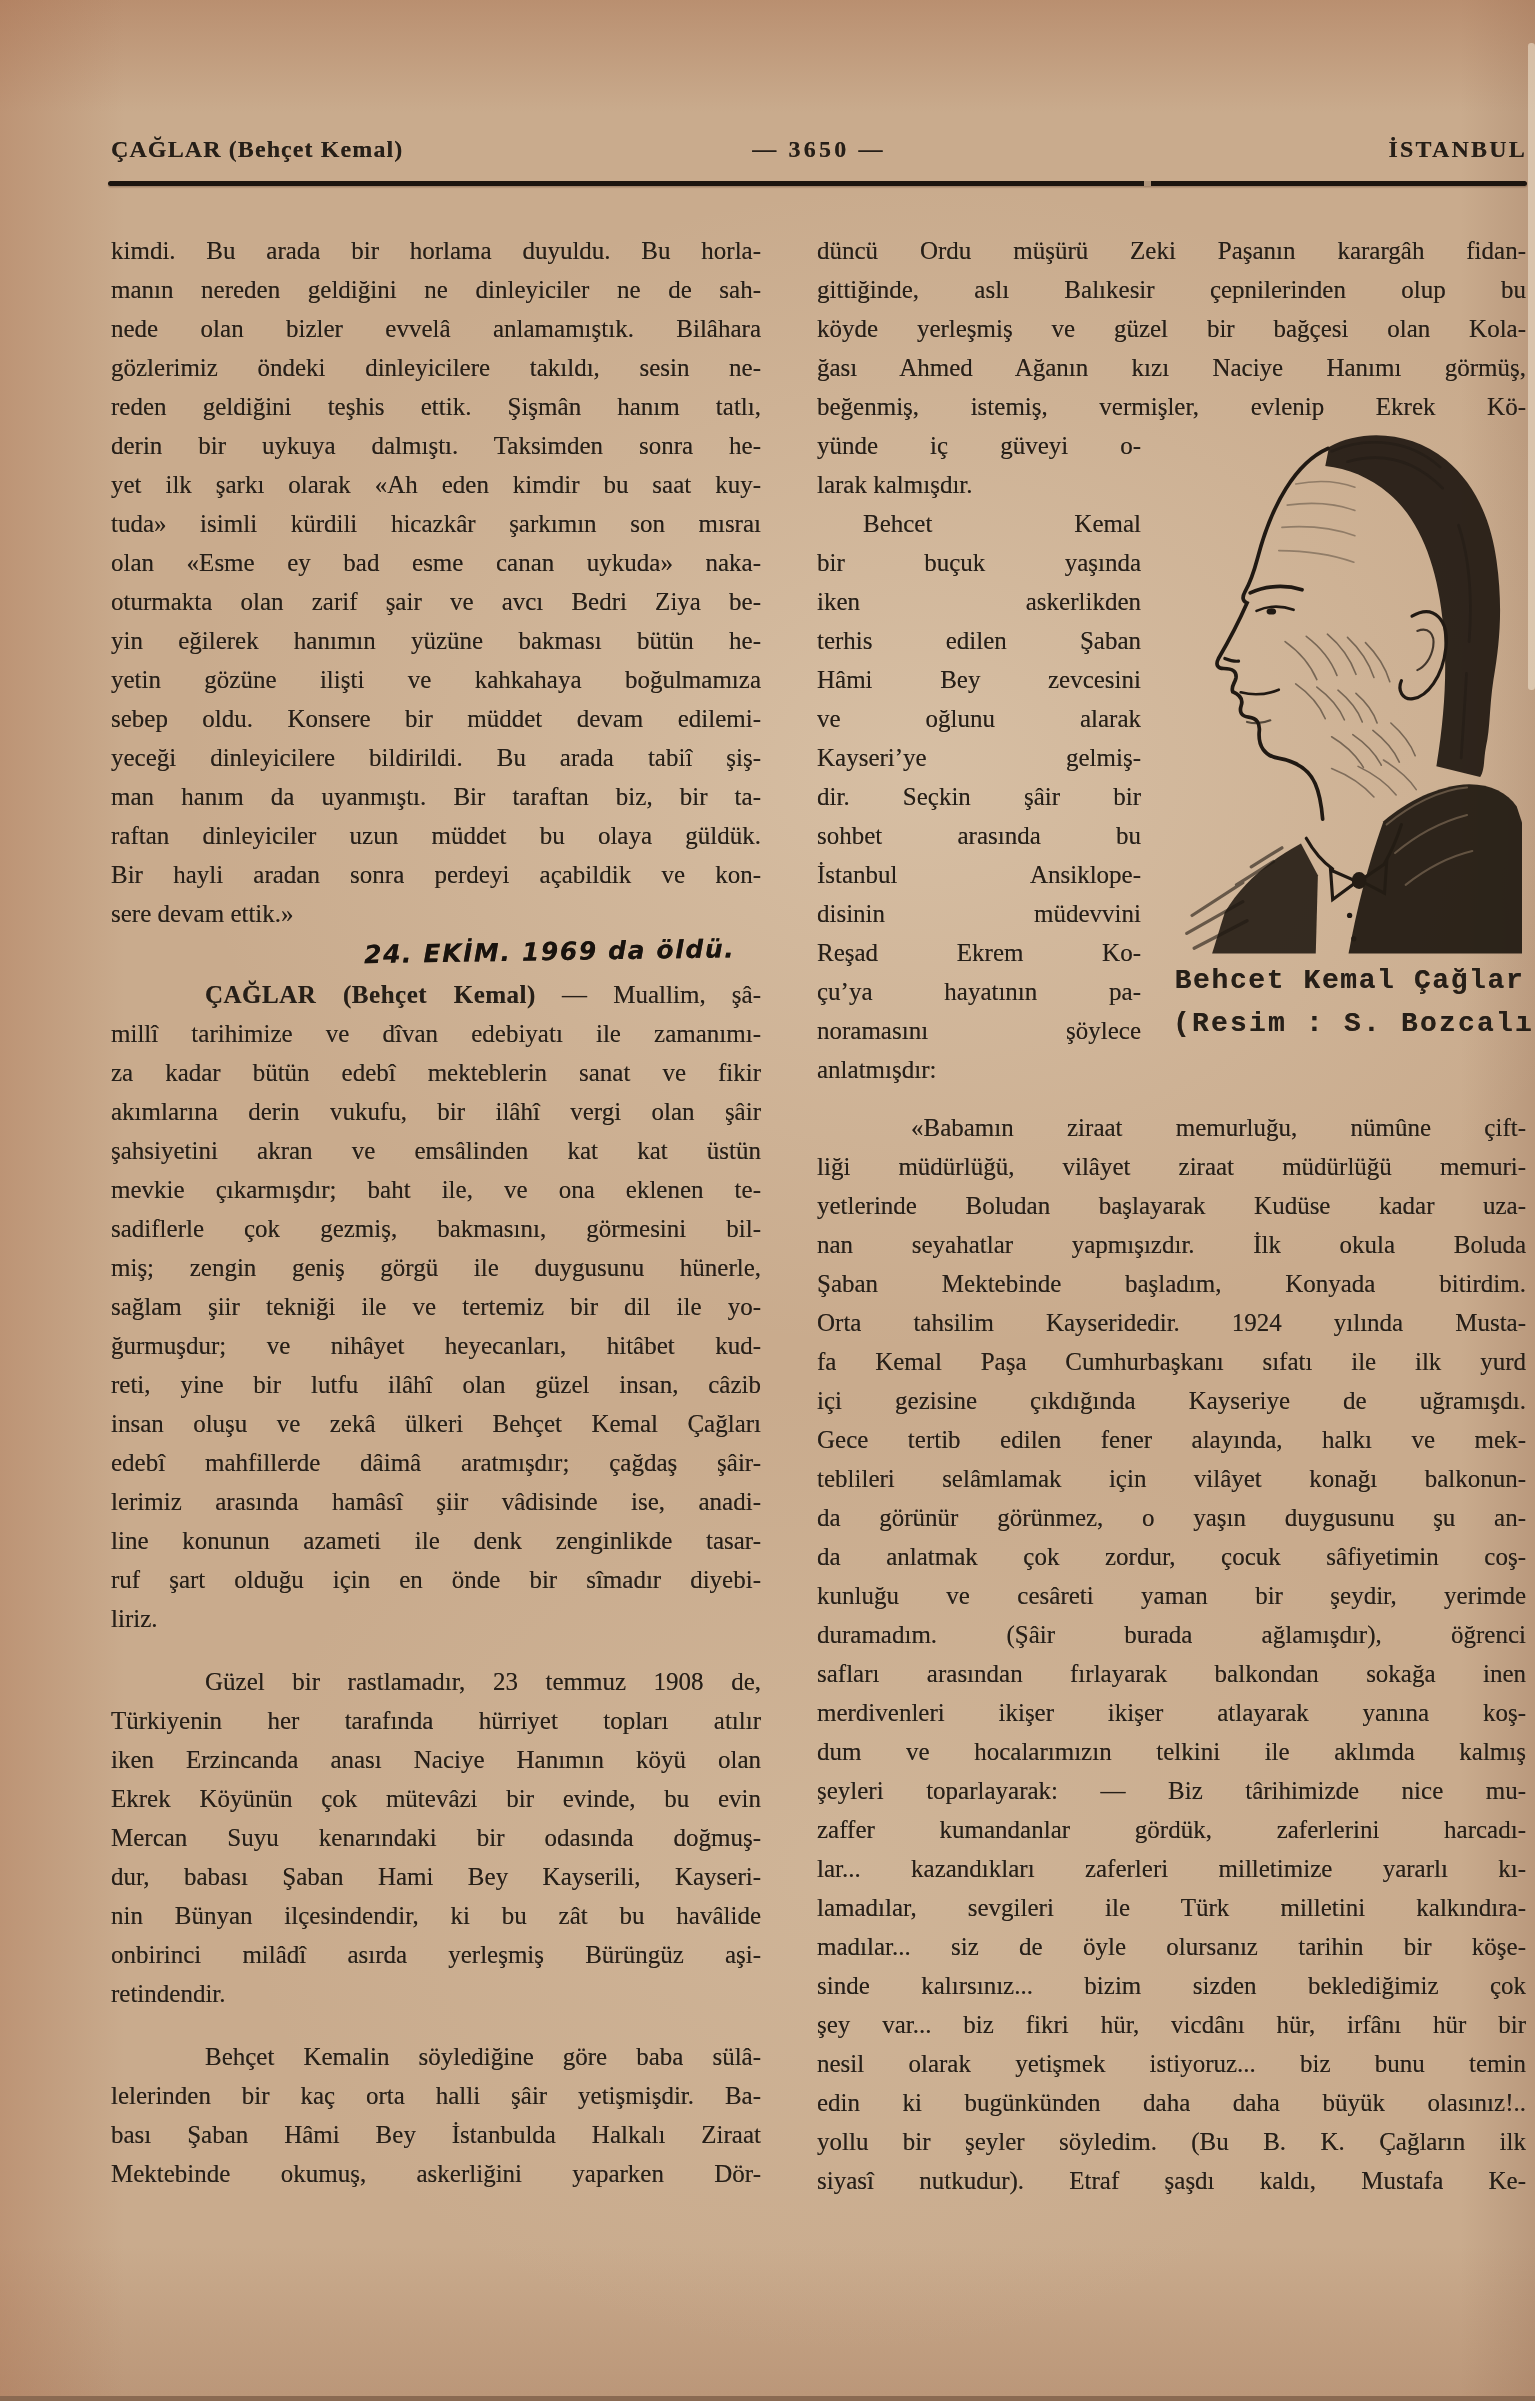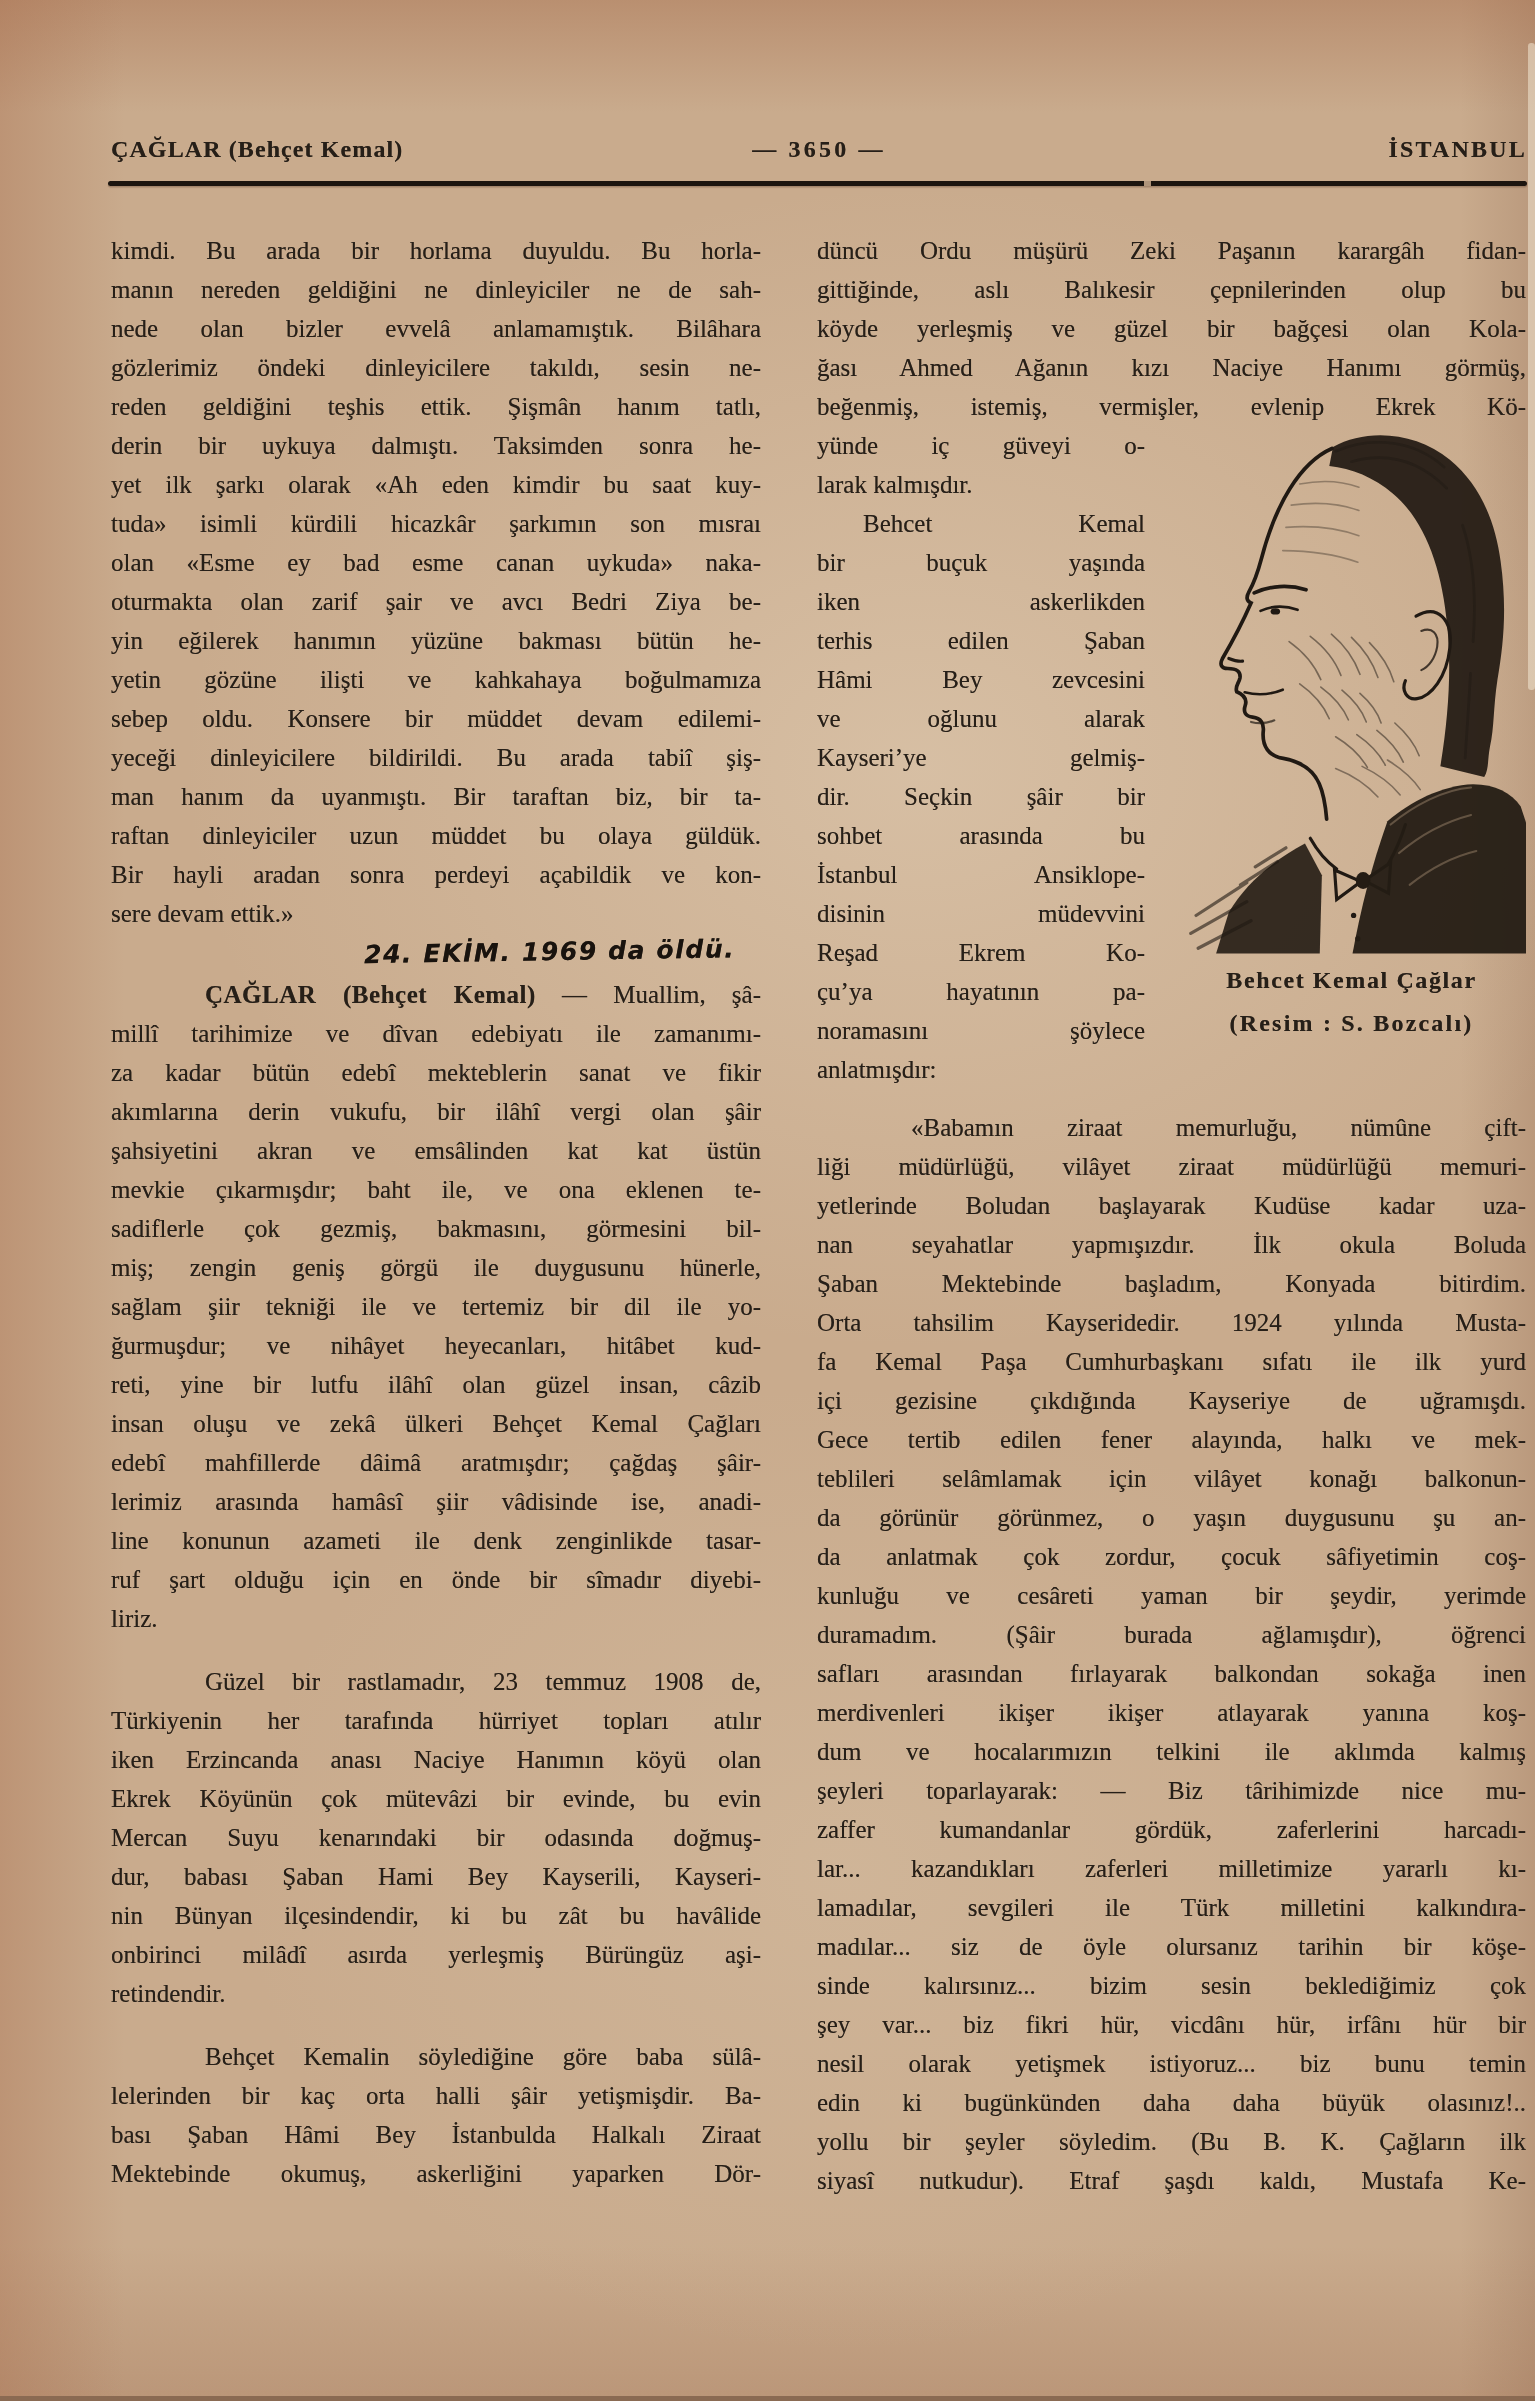--- a/index.html
+++ b/index.html
@@ -59,23 +59,24 @@
     padding-left:253px;letter-spacing:1.6px;white-space:nowrap;
     color:#19130e;transform:rotate(-0.9deg);
     text-shadow:0 0 0.5px rgba(20,14,8,.7);
   }
   
   .rc-row{display:flex;gap:32px;}
   .rc-narrow{width:349px;}
   .rc-portrait{width:353px;margin-left:auto;text-align:center;margin-top:-12px;}
   .rc-portrait svg{width:349px;height:545px;display:block;}
   .caption{
-    font-weight:700;font-size:24px;line-height:43px;
+    font-weight:700;font-size:28px;line-height:43px;
     letter-spacing:1.6px;text-align:center;white-space:nowrap;
     text-shadow:0 0 0.5px rgba(30,24,18,.6);
+    font-family:Liberation Mono, monospace;
   }
   .caption.credit{letter-spacing:2.2px;}
   .rc-bottom{margin-top:19.4px;}
 </style>
 </head>
 <body>
 
 <div class="page">
   <div class="page-edge"></div>
 
@@ -234,21 +235,21 @@
         <div class="line">kunluğu ve cesâreti yaman bir şeydir,  yerimde</div>
         <div class="line">duramadım. (Şâir burada  ağlamışdır),  öğrenci</div>
         <div class="line">safları arasından fırlayarak balkondan sokağa inen</div>
         <div class="line">merdivenleri ikişer ikişer atlayarak yanına koş-</div>
         <div class="line">dum ve hocalarımızın telkini ile aklımda kalmış</div>
         <div class="line">şeyleri toparlayarak: — Biz târihimizde nice mu-</div>
         <div class="line">zaffer kumandanlar gördük, zaferlerini harcadı-</div>
         <div class="line">lar... kazandıkları zaferleri milletimize yararlı kı-</div>
         <div class="line">lamadılar, sevgileri ile Türk milletini kalkındıra-</div>
         <div class="line">madılar... siz de öyle olursanız tarihin bir köşe-</div>
-        <div class="line">sinde kalırsınız... bizim sesin beklediğimiz çok</div>
+        <div class="line">sinde kalırsınız... bizim sizden beklediğimiz çok</div>
         <div class="line">şey var... biz fikri hür, vicdânı hür, irfânı hür bir</div>
         <div class="line">nesil olarak yetişmek istiyoruz... biz bunu temin</div>
         <div class="line">edin ki bugünkünden daha daha büyük olasınız!..</div>
         <div class="line">yollu bir şeyler söyledim. (Bu B. K. Çağların ilk</div>
         <div class="line">siyasî nutkudur). Etraf şaşdı kaldı, Mustafa Ke-</div>
       </div>
   </div>
 </div>
 
 

